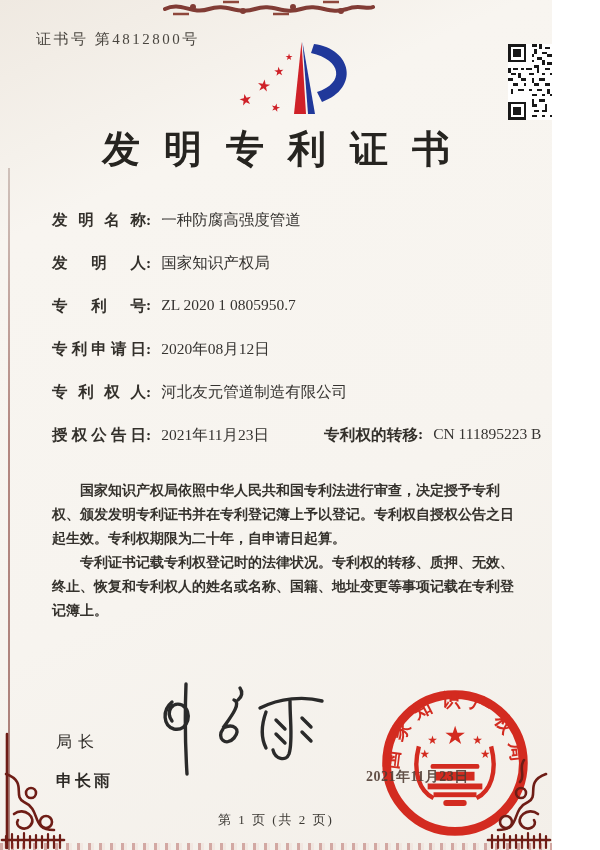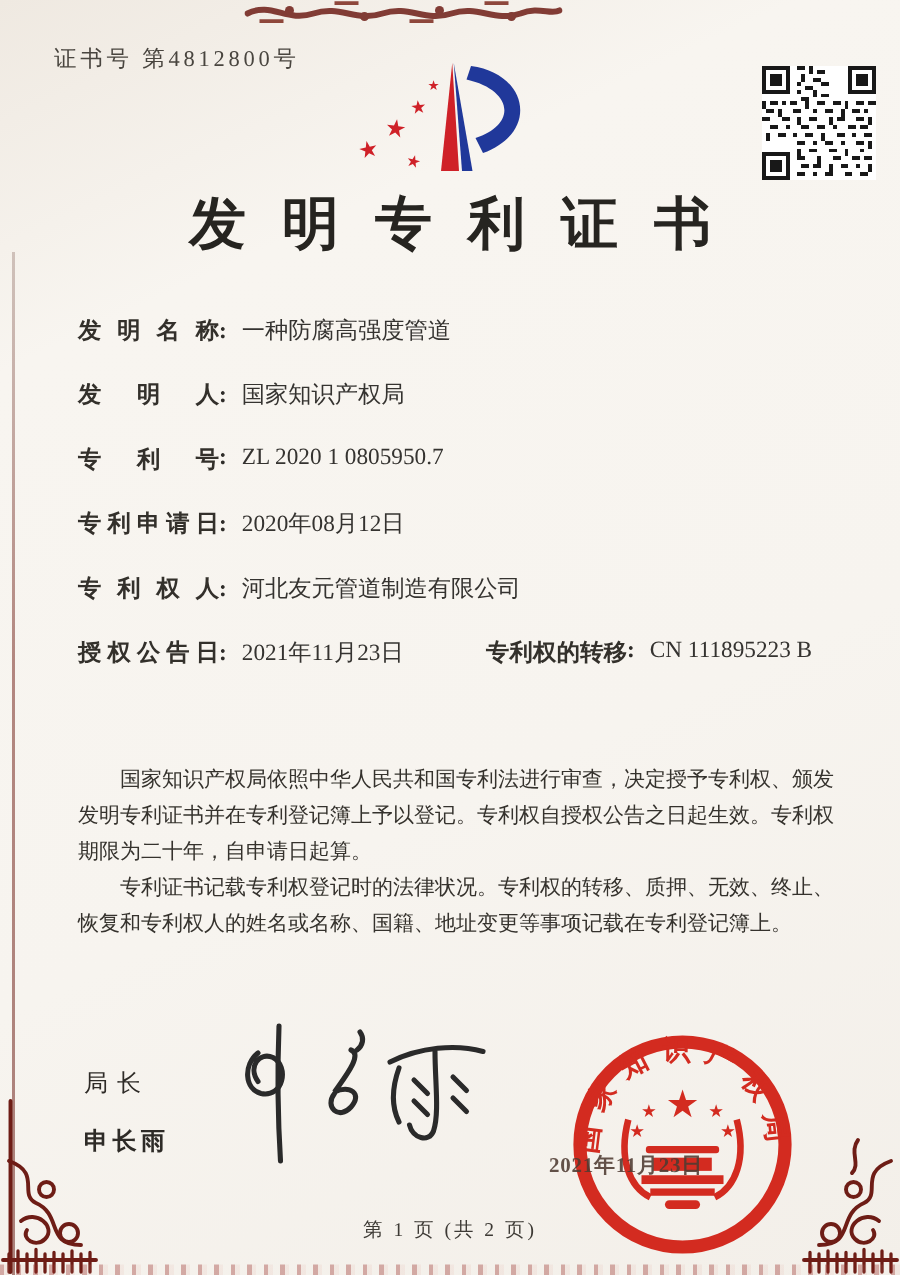--- a/index.html
+++ b/index.html
@@ -1,17 +1,17 @@
 <!DOCTYPE html>
 <html><head>
 <meta charset="utf-8">
 <style>
   html,body{margin:0;padding:0;}
   .page{
-    position:relative; width:600px; height:850px; overflow:hidden;
+    position:relative; width:552px; height:850px; overflow:hidden;
     background:linear-gradient(155deg,#efe9e1 0%,#f8f5f0 22%,#f7f4ef 60%,#f3efe9 100%);
     font-family:"Liberation Serif","DejaVu Serif",serif;
     color:#2e2c29;
   }
   
   .cert-no{position:absolute;top:30px;left:36px;font-size:15px;letter-spacing:2.5px;color:#49453f;}
   .logo{position:absolute;top:34px;left:230px;width:162px;height:88px;}
   .qr{position:absolute;top:44px;left:508px;width:76px;height:76px;}
   .title{
     position:absolute;top:124px;left:0;width:100%;text-align:center;
@@ -21,24 +21,24 @@
   .fields{position:absolute;top:210px;left:52px;right:28px;font-family:Liberation Serif, serif;}
   .field-row{height:43px;font-size:15.5px;white-space:nowrap;position:relative;}
   .flabel{
     display:inline-block;width:94px;font-weight:600;color:#33302b;
     text-align:justify;text-align-last:justify;vertical-align:top;
   }
   .colon{font-weight:600;margin-right:10px;}
   .fvalue{color:#353330;}
   .grant-pair2{position:absolute;left:272px;top:0;}
   
-  .body-text{position:absolute;top:509px;left:52px;right:36px;font-size:14px;line-height:1.72;color:#35322d;}
+  .body-text{position:absolute;top:479px;left:52px;right:36px;font-size:14px;line-height:1.72;color:#35322d;font-weight:bold;}
   .body-text p{margin:0;text-indent:2em;}
   
-  .director{position:absolute;left:56px;top:712px;font-size:16px;color:#2e2b27;}
+  .director{position:absolute;left:56px;top:732px;font-size:16px;color:#2e2b27;}
   .director .d-title{letter-spacing:6px;}
   .director .d-name{margin-top:18px;letter-spacing:3px;font-weight:bold;}
   .signature{position:absolute;left:142px;top:676px;width:212px;height:108px;}
   .seal{position:absolute;left:372px;top:680px;width:166px;height:166px;}
   .seal-date{
     position:absolute;left:-6px;top:88px;width:178px;font-size:14px;font-weight:700;
     color:#4f3b32;letter-spacing:0.5px;opacity:.88;font-family:"Liberation Serif",serif;
   }
   .footer{position:absolute;top:811px;left:0;width:100%;text-align:center;font-size:13px;letter-spacing:2px;color:#3d3a35;}
   

